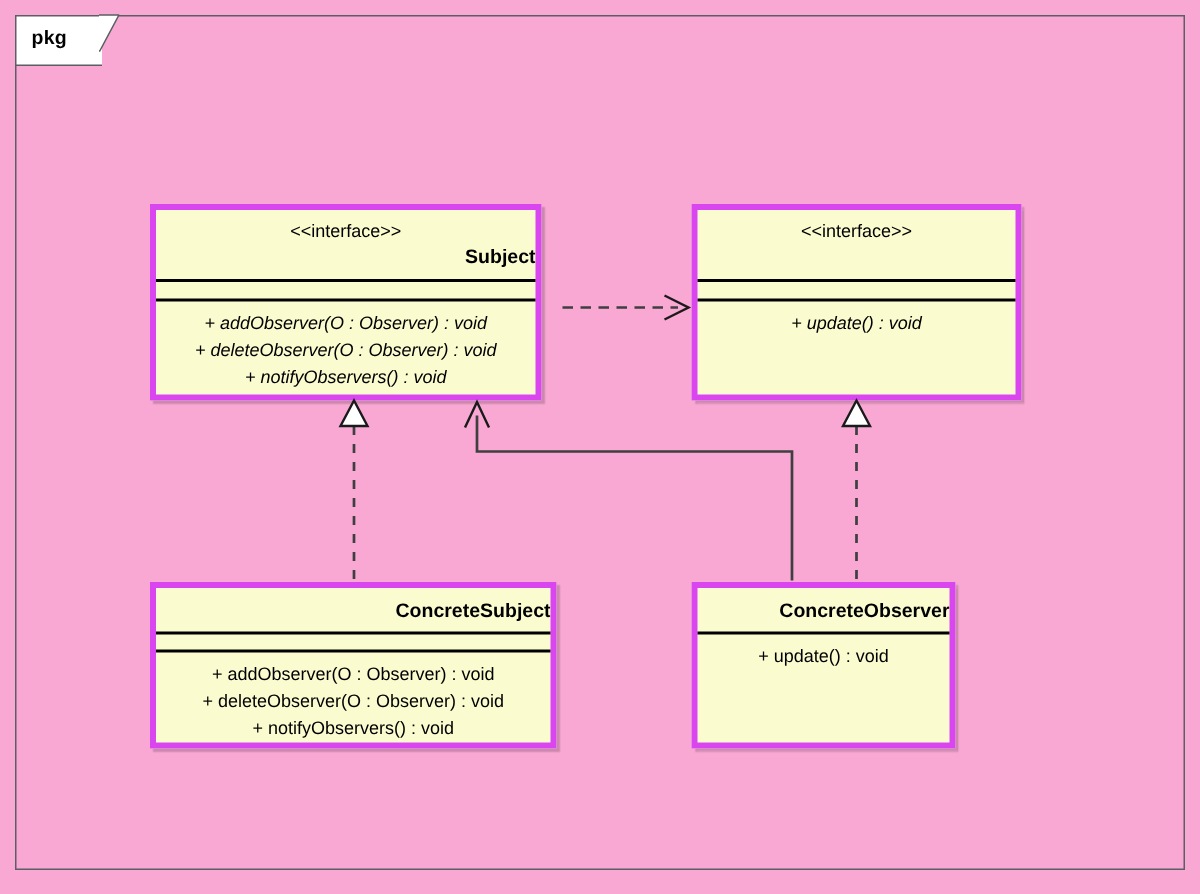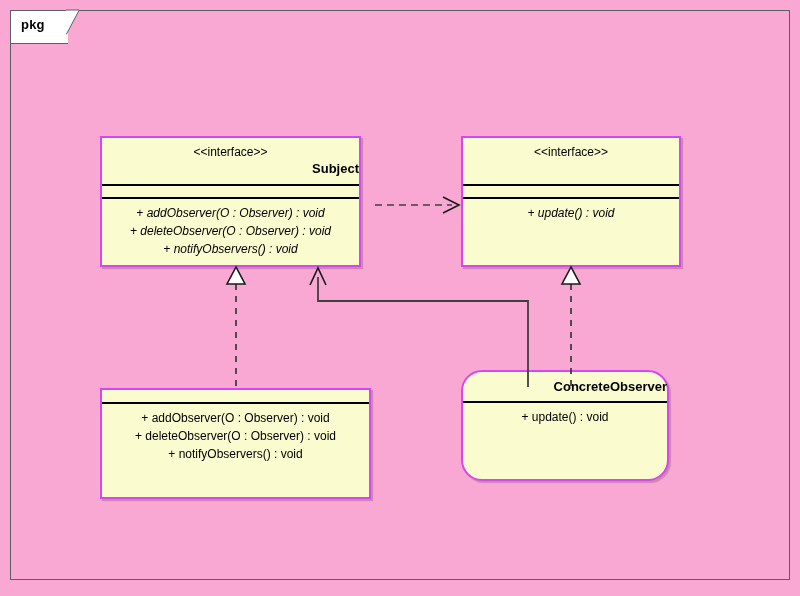--- a/index.html
+++ b/index.html
@@ -57,21 +57,21 @@
     letter-spacing: 0.2px;
     line-height: 16px;
     white-space: nowrap;
   }
 
   
   .uml-class {
     position: absolute;
     box-sizing: border-box;
     background: #fbfbd0;
-    border: 2px solid #d946ef;
+    border: 4px solid #d946ef;
     box-shadow: 2px 2px 1px rgba(0,0,0,0.18);
   }
   .compartment {
     box-sizing: border-box;
     position: relative;
     overflow: hidden;
   }
   .compartment + .compartment {
     border-top: 2px solid #000000;
     text-align: center;
@@ -148,29 +148,32 @@
     <div class="compartment comp-name" style="height:46px;">
       <div class="stereotype">&lt;&lt;interface&gt;&gt;</div>
     </div>
     <div class="compartment" style="height:13px;"></div>
     <div class="compartment comp-body" style="height:68px;">
       <div class="member abstract">+ update() : void</div>
     </div>
   </div>
 
   <div class="uml-class" style="left:100px; top:388px; width:271px; height:111px;">
+    <div class="compartment comp-name" style="height:29px;">
+      <div class="class-title">ConcreteSubject</div>
+    </div>
     <div class="compartment" style="height:12px;"></div>
     <div class="compartment comp-body" style="height:66px;">
       <div class="member">+ addObserver(O : Observer) : void</div>
       <div class="member">+ deleteObserver(O : Observer) : void</div>
       <div class="member">+ notifyObservers() : void</div>
     </div>
   </div>
 
-  <div class="uml-class" style="left:461px; top:370px; width:208px; height:111px;border-radius:21px;">
+  <div class="uml-class" style="left:461px; top:388px; width:176px; height:111px;">
     <div class="compartment comp-name" style="height:29px;">
       <div class="class-title">ConcreteObserver</div>
     </div>
     <div class="compartment comp-body" style="height:49px;">
       <div class="member">+ update() : void</div>
     </div>
   </div>
 
   <svg class="connectors" viewBox="0 0 800 596" width="800" height="596">
 

